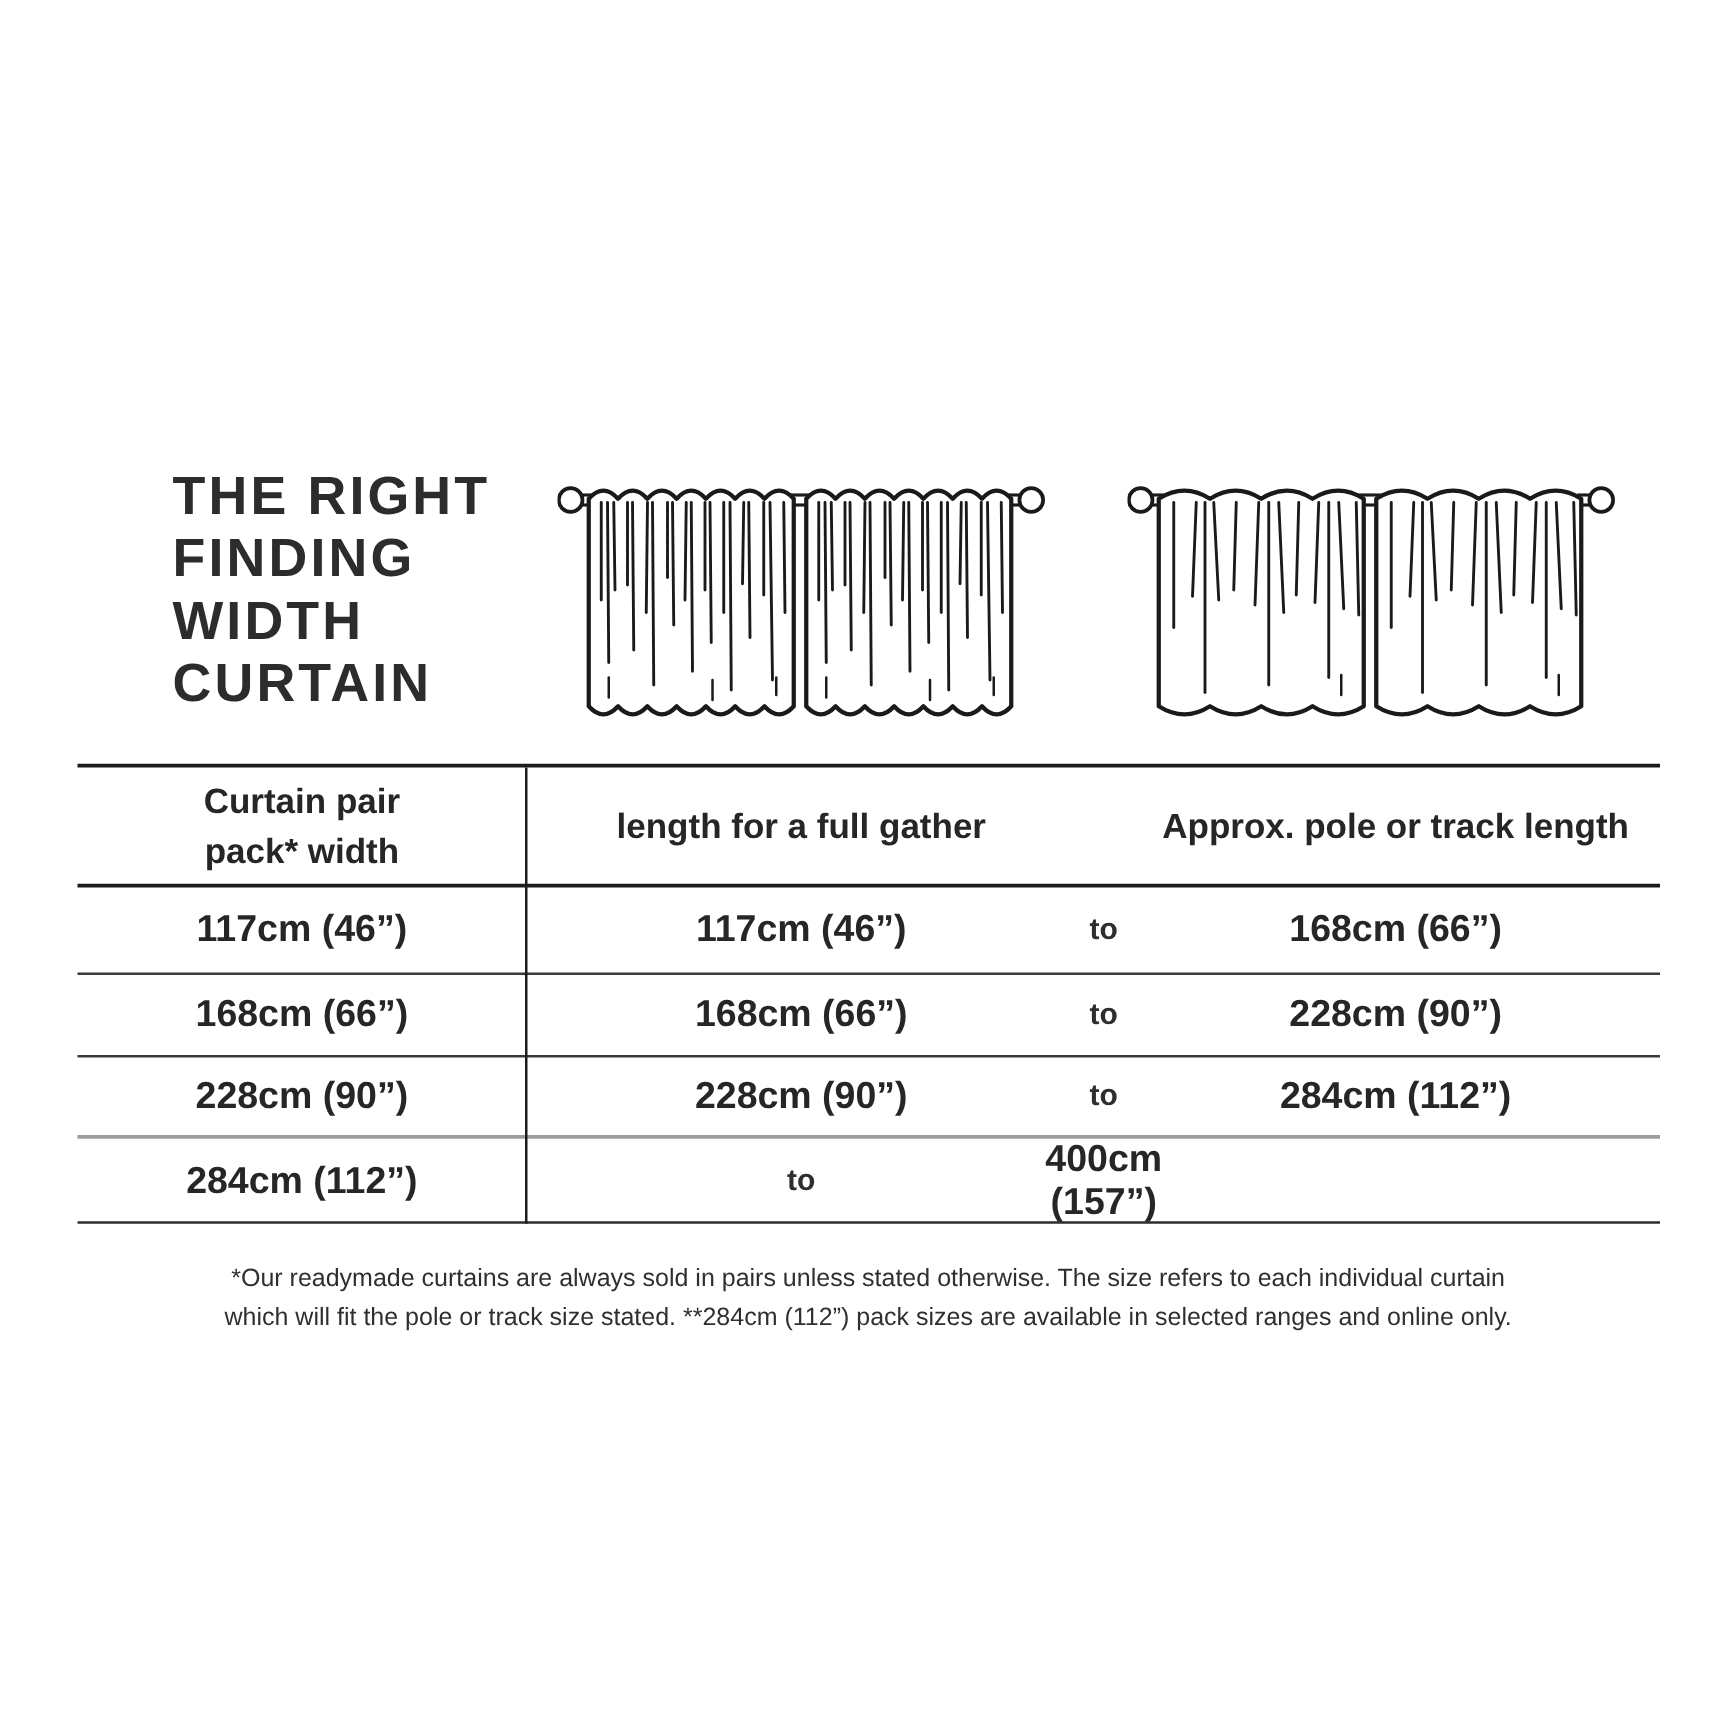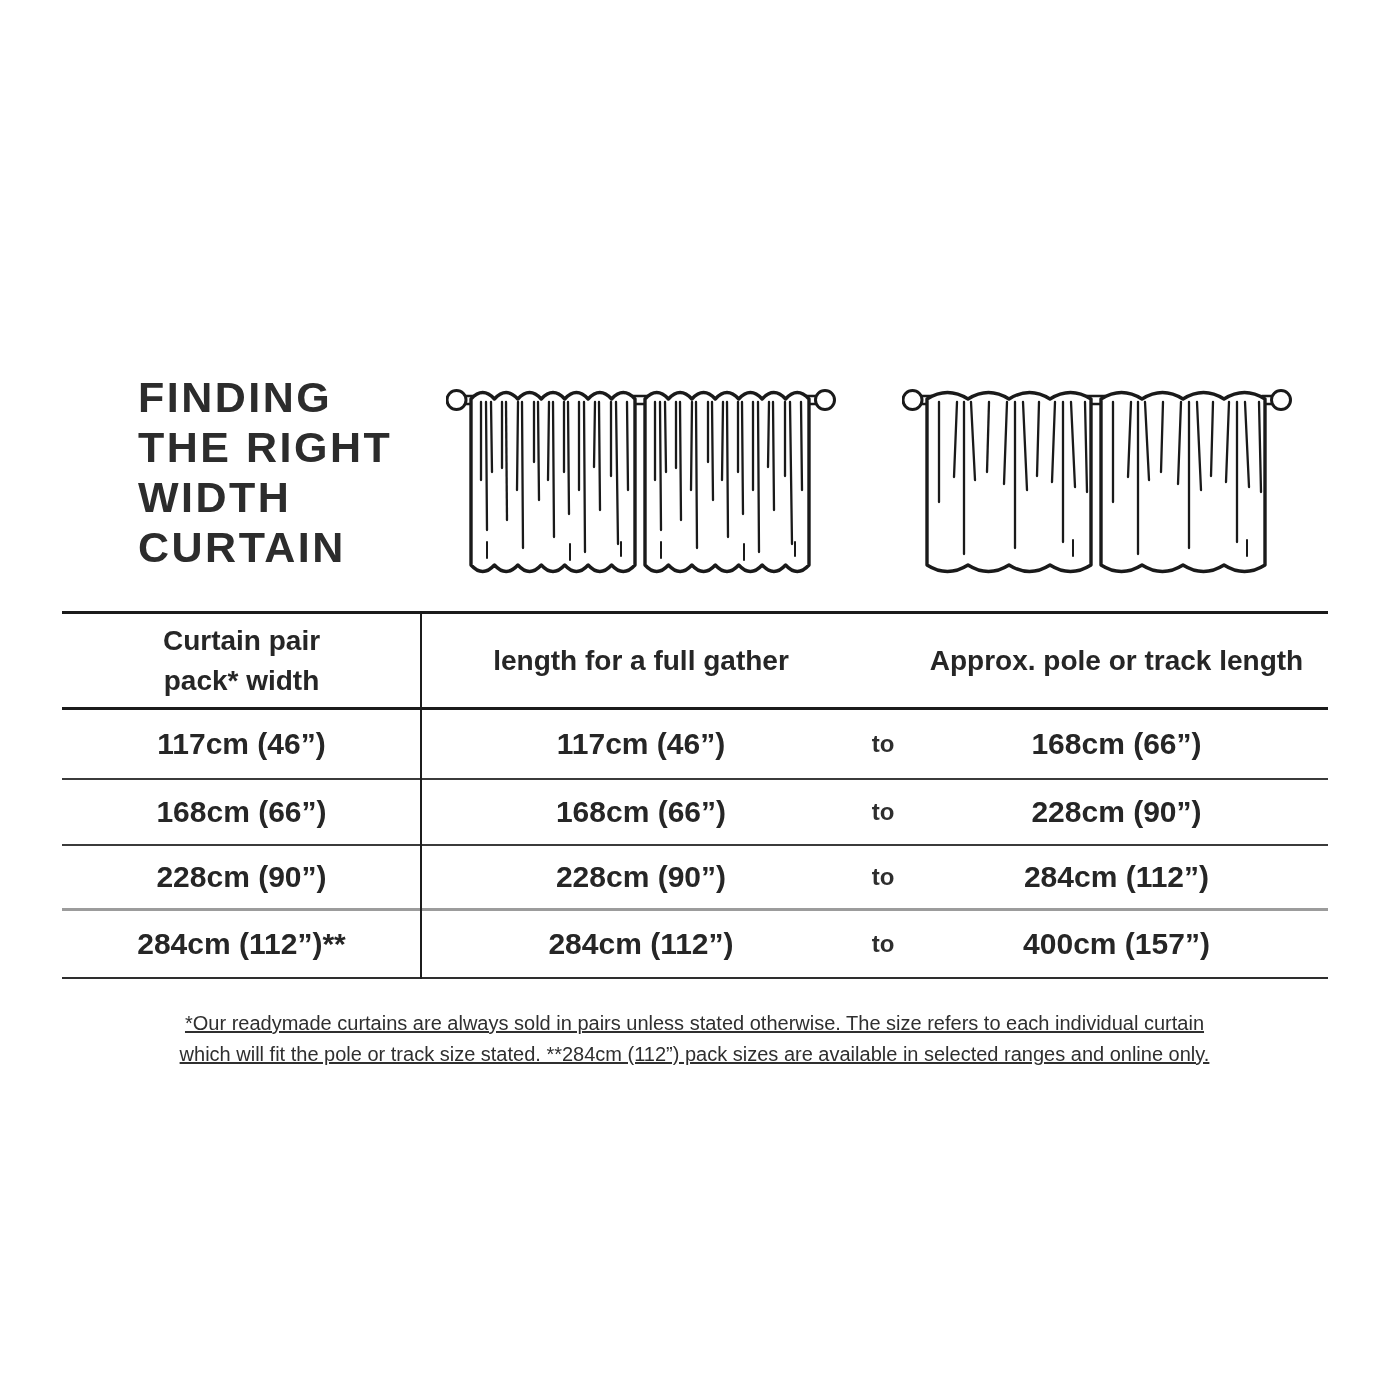--- a/index.html
+++ b/index.html
@@ -46,32 +46,32 @@
   }
   .hcell {
     display:flex; flex-direction:column; align-items:center; justify-content:center;
     font-size:28px; line-height:40px; color:#262626; text-align:center;
   }
   .to-cell { font-size:24px; color:#2e2e2e; }
 
   
   .footnote {
     position:absolute; left:0; top:1008px; width:1389px;
-    text-align:center; font-size:20px; line-height:31px; color:#2f2f2f;text-decoration:underline;
+    text-align:center; font-size:20px; line-height:31px; color:#2f2f2f;
   }
   .footnote span { display:block; }
 </style>
 </head>
 <body>
 
 <div class="page">
 
   <div class="title">
+    <span>THE RIGHT</span>
     <span>FINDING</span>
-    <span>THE RIGHT</span>
     <span>WIDTH</span>
     <span>CURTAIN</span>
   </div>
 
   <div class="illus illus-full" id="illus-full"><svg viewBox="0 0 390 212" width="390" height="212">
         <rect x="19" y="24" width="10" height="8" fill="#fff" stroke="#1a1a1a" stroke-width="2.5"></rect>
         <rect x="186" y="24" width="16" height="8" fill="#fff" stroke="#1a1a1a" stroke-width="2.5"></rect>
         <rect x="361" y="24" width="10" height="8" fill="#fff" stroke="#1a1a1a" stroke-width="2.5"></rect>
         <circle cx="10.5" cy="28" r="9.5" fill="#fff" stroke="#1a1a1a" stroke-width="3"></circle>
         <circle cx="379" cy="28" r="9.5" fill="#fff" stroke="#1a1a1a" stroke-width="3"></circle>
@@ -192,21 +192,20 @@
     </div>
 
     <div class="trow trow-3">
       <div class="cell">228cm (90”)</div>
       <div class="cell">228cm (90”)</div>
       <div class="cell to-cell">to</div>
       <div class="cell">284cm (112”)</div>
     </div>
 
     <div class="trow trow-4">
-      <div class="cell">284cm (112”)**</div>
       <div class="cell">284cm (112”)</div>
       <div class="cell to-cell">to</div>
       <div class="cell">400cm (157”)</div>
     </div>
 
     <div class="vline"></div>
   </div>
 
   <div class="footnote">
     <span>*Our readymade curtains are always sold in pairs unless stated otherwise. The size refers to each individual curtain</span>

